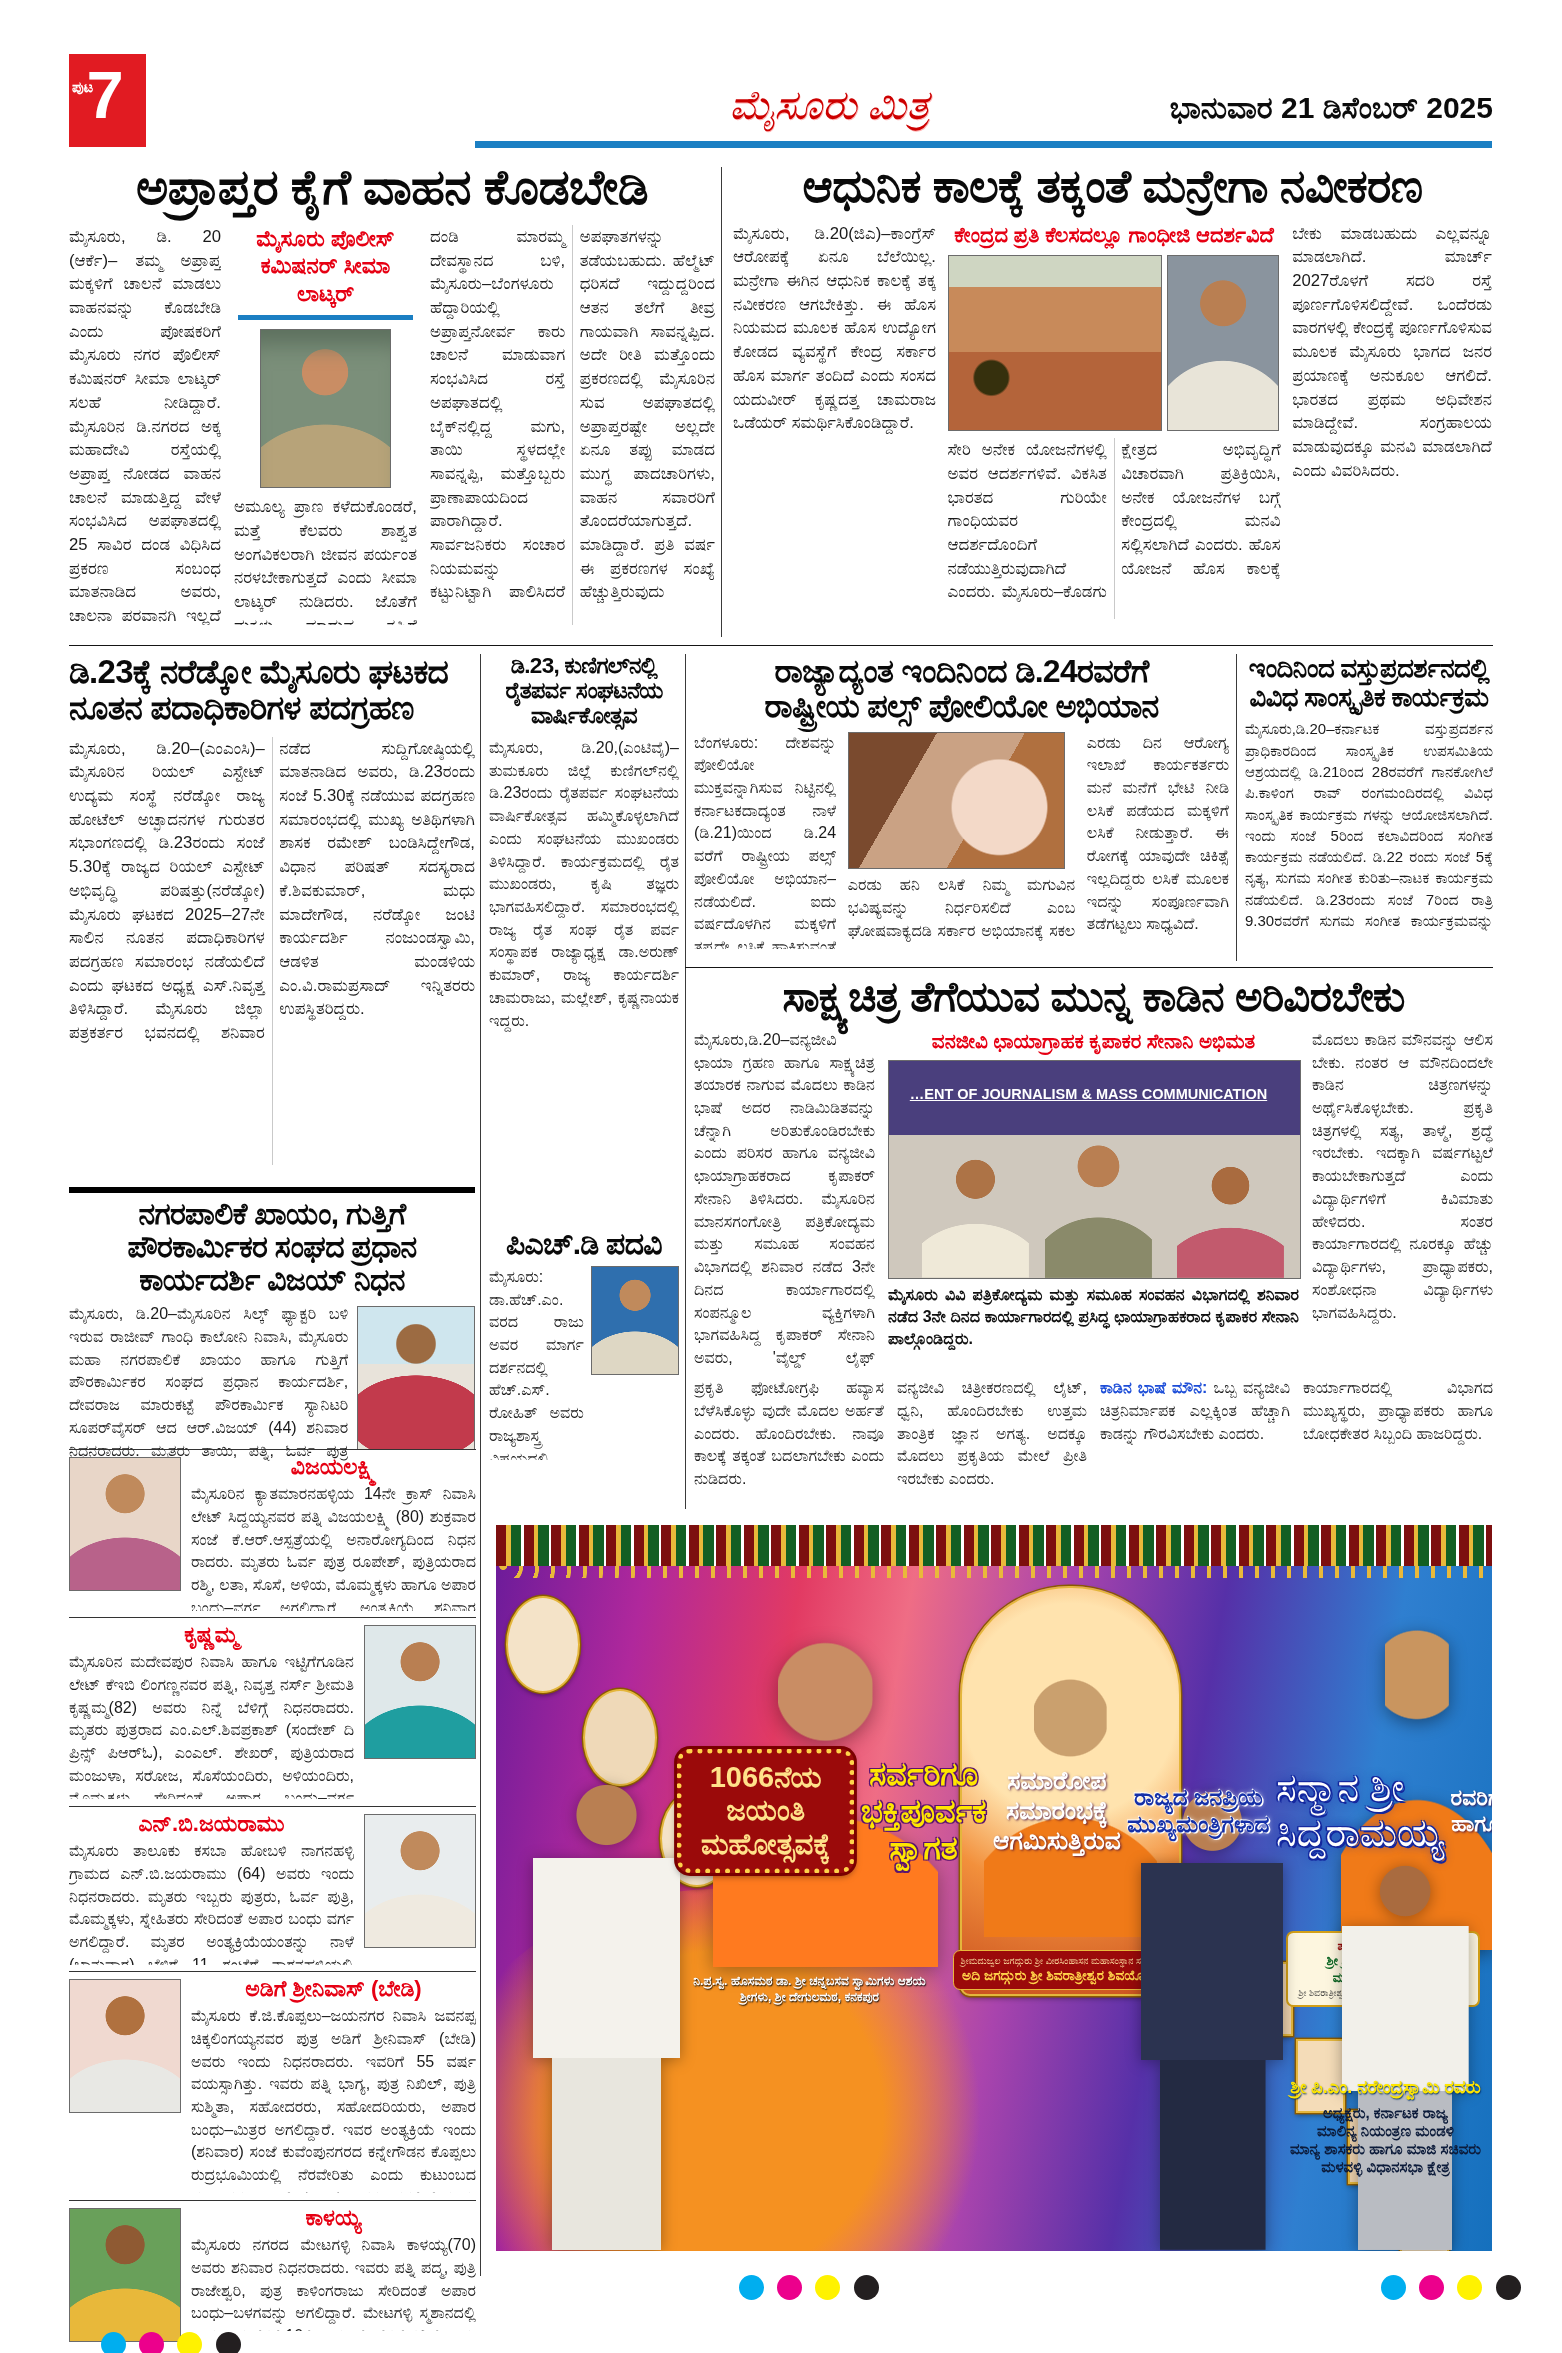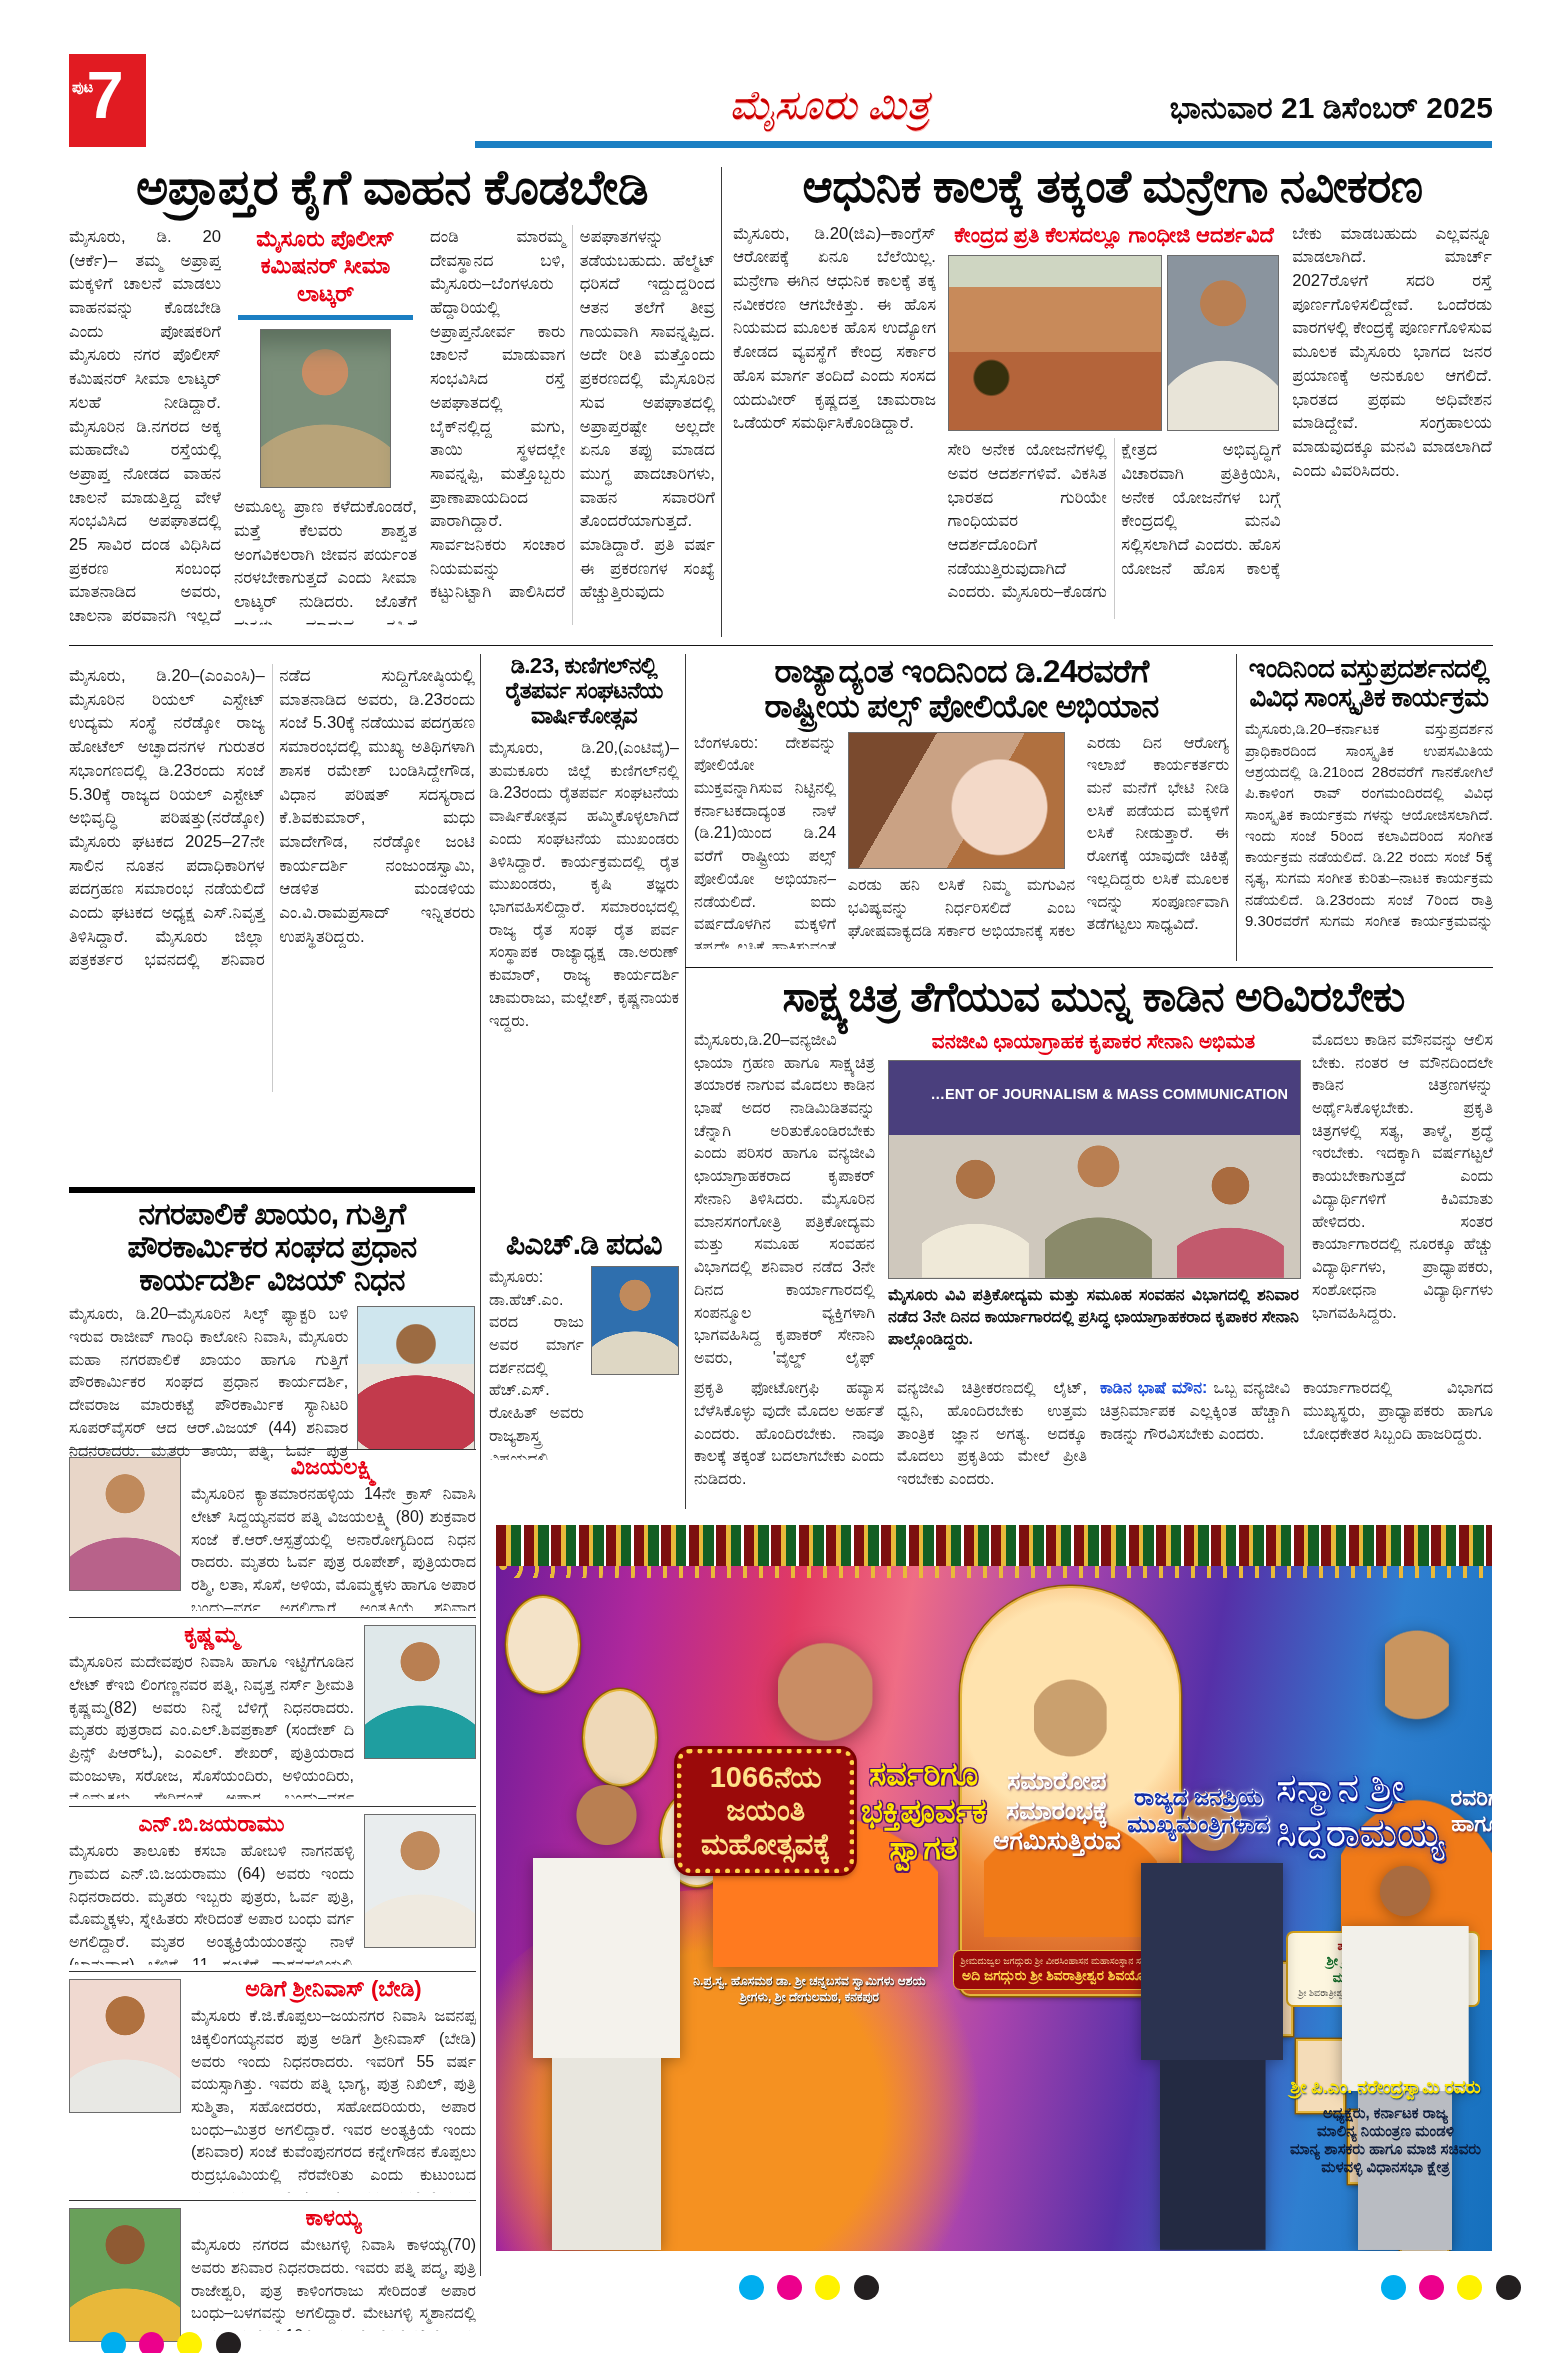--- a/index.html
+++ b/index.html
@@ -84,20 +84,21 @@
         </div>
         <div class="body-txt cols2" style="margin-top:7.2px;height:181px;">ಸೇರಿ ಅನೇಕ ಯೋಜನೆಗಳಲ್ಲಿ ಅವರ ಆದರ್ಶಗಳಿವೆ. ವಿಕಸಿತ ಭಾರತದ ಗುರಿಯೇ ಗಾಂಧಿಯವರ ಆದರ್ಶದೊಂದಿಗೆ ನಡೆಯುತ್ತಿರುವುದಾಗಿದೆ ಎಂದರು. ಮೈಸೂರು–ಕೊಡಗು ಕ್ಷೇತ್ರದ ಅಭಿವೃದ್ಧಿಗೆ ವಿಚಾರವಾಗಿ ಪ್ರತಿಕ್ರಿಯಿಸಿ, ಅನೇಕ ಯೋಜನೆಗಳ ಬಗ್ಗೆ ಕೇಂದ್ರದಲ್ಲಿ ಮನವಿ ಸಲ್ಲಿಸಲಾಗಿದೆ ಎಂದರು. ಹೊಸ ಯೋಜನೆ ಹೊಸ ಕಾಲಕ್ಕೆ ಅನೂಕೂಲವಾಗುವ ಹೊಸ ನೀತಿಯಾಗಿದೆ ಎಂದರು.</div>
       </div>
       <div class="body-txt" style="height:400px;">ಬೇಕು ಮಾಡಬಹುದು ಎಲ್ಲವನ್ನೂ ಮಾಡಲಾಗಿದೆ. ಮಾರ್ಚ್ 2027ರೊಳಗೆ ಸದರಿ ರಸ್ತೆ ಪೂರ್ಣಗೊಳಿಸಲಿದ್ದೇವೆ. ಒಂದೆರಡು ವಾರಗಳಲ್ಲಿ ಕೇಂದ್ರಕ್ಕೆ ಪೂರ್ಣಗೊಳಿಸುವ ಮೂಲಕ ಮೈಸೂರು ಭಾಗದ ಜನರ ಪ್ರಯಾಣಕ್ಕೆ ಅನುಕೂಲ ಆಗಲಿದೆ. ಭಾರತದ ಪ್ರಥಮ ಅಧಿವೇಶನ ಮಾಡಿದ್ದೇವೆ. ಸಂಗ್ರಹಾಲಯ ಮಾಡುವುದಕ್ಕೂ ಮನವಿ ಮಾಡಲಾಗಿದೆ ಎಂದು ವಿವರಿಸಿದರು.</div>
     </div>
   </div>
 
   <div class="abs hrule" style="left:69px;top:645px;width:1424px;"></div>
 
   <div class="abs" style="left:69px;top:654px;width:406px;height:526px;">
+    <div class="hl" style="font-size:33px;text-align:left;">ಡಿ.23ಕ್ಕೆ ನರೆಡ್ಕೋ ಮೈಸೂರು ಘಟಕದ ನೂತನ ಪದಾಧಿಕಾರಿಗಳ ಪದಗ್ರಹಣ</div>
     <div class="body-txt cols2" style="margin-top:10px;height:428px;">ಮೈಸೂರು, ಡಿ.20–(ಎಂಎಂಸಿ)– ಮೈಸೂರಿನ ರಿಯಲ್ ಎಸ್ಟೇಟ್ ಉದ್ಯಮ ಸಂಸ್ಥೆ ನರೆಡ್ಕೋ ರಾಜ್ಯ ಹೋಟೆಲ್ ಅಚ್ಛಾದನಗಳ ಗುರುತರ ಸಭಾಂಗಣದಲ್ಲಿ ಡಿ.23ರಂದು ಸಂಜೆ 5.30ಕ್ಕೆ ರಾಜ್ಯದ ರಿಯಲ್ ಎಸ್ಟೇಟ್ ಅಭಿವೃದ್ಧಿ ಪರಿಷತ್ತು(ನರೆಡ್ಕೋ) ಮೈಸೂರು ಘಟಕದ 2025–27ನೇ ಸಾಲಿನ ನೂತನ ಪದಾಧಿಕಾರಿಗಳ ಪದಗ್ರಹಣ ಸಮಾರಂಭ ನಡೆಯಲಿದೆ ಎಂದು ಘಟಕದ ಅಧ್ಯಕ್ಷ ಎಸ್.ನಿವೃತ್ತ ತಿಳಿಸಿದ್ದಾರೆ. ಮೈಸೂರು ಜಿಲ್ಲಾ ಪತ್ರಕರ್ತರ ಭವನದಲ್ಲಿ ಶನಿವಾರ ನಡೆದ ಸುದ್ದಿಗೋಷ್ಠಿಯಲ್ಲಿ ಮಾತನಾಡಿದ ಅವರು, ಡಿ.23ರಂದು ಸಂಜೆ 5.30ಕ್ಕೆ ನಡೆಯುವ ಪದಗ್ರಹಣ ಸಮಾರಂಭದಲ್ಲಿ ಮುಖ್ಯ ಅತಿಥಿಗಳಾಗಿ ಶಾಸಕ ರಮೇಶ್ ಬಂಡಿಸಿದ್ದೇಗೌಡ, ವಿಧಾನ ಪರಿಷತ್ ಸದಸ್ಯರಾದ ಕೆ.ಶಿವಕುಮಾರ್, ಮಧು ಮಾದೇಗೌಡ, ನರೆಡ್ಕೋ ಜಂಟಿ ಕಾರ್ಯದರ್ಶಿ ನಂಜುಂಡಸ್ವಾಮಿ, ಆಡಳಿತ ಮಂಡಳಿಯ ಎಂ.ವಿ.ರಾಮಪ್ರಸಾದ್ ಇನ್ನಿತರರು ಉಪಸ್ಥಿತರಿದ್ದರು.</div>
   </div>
 
   <div class="abs vrule" style="left:480px;top:654px;height:1622px;"></div>
 
   <div class="abs" style="left:489px;top:654px;width:190px;height:526px;">
     <div class="hl" style="font-size:22.5px;">ಡಿ.23, ಕುಣಿಗಲ್‌ನಲ್ಲಿ ರೈತಪರ್ವ ಸಂಘಟನೆಯ ವಾರ್ಷಿಕೋತ್ಸವ</div>
     <div class="body-txt" style="margin-top:8.7px;height:428px;font-size:16px;">ಮೈಸೂರು, ಡಿ.20,(ಎಂಟಿವೈ)– ತುಮಕೂರು ಜಿಲ್ಲೆ ಕುಣಿಗಲ್‌ನಲ್ಲಿ ಡಿ.23ರಂದು ರೈತಪರ್ವ ಸಂಘಟನೆಯ ವಾರ್ಷಿಕೋತ್ಸವ ಹಮ್ಮಿಕೊಳ್ಳಲಾಗಿದೆ ಎಂದು ಸಂಘಟನೆಯ ಮುಖಂಡರು ತಿಳಿಸಿದ್ದಾರೆ. ಕಾರ್ಯಕ್ರಮದಲ್ಲಿ ರೈತ ಮುಖಂಡರು, ಕೃಷಿ ತಜ್ಞರು ಭಾಗವಹಿಸಲಿದ್ದಾರೆ. ಸಮಾರಂಭದಲ್ಲಿ ರಾಜ್ಯ ರೈತ ಸಂಘ ರೈತ ಪರ್ವ ಸಂಸ್ಥಾಪಕ ರಾಜ್ಯಾಧ್ಯಕ್ಷ ಡಾ.ಅರುಣ್ ಕುಮಾರ್, ರಾಜ್ಯ ಕಾರ್ಯದರ್ಶಿ ಚಾಮರಾಜು, ಮಲ್ಲೇಶ್, ಕೃಷ್ಣನಾಯಕ ಇದ್ದರು.</div>
   </div>
 
@@ -134,21 +135,21 @@
 
   <div class="abs hrule" style="left:685px;top:967px;width:808px;"></div>
 
   <div class="abs" style="left:694px;top:974px;width:799px;height:536px;">
     <div class="hl" style="font-size:42px;">ಸಾಕ್ಷ್ಯಚಿತ್ರ ತೆಗೆಯುವ ಮುನ್ನ ಕಾಡಿನ ಅರಿವಿರಬೇಕು</div>
     <div style="display:grid;grid-template-columns:181px 1fr 181px;gap:13px;margin-top:8.7px;height:341px;overflow:hidden;">
       <div class="body-txt" style="font-size:16px;">ಮೈಸೂರು,ಡಿ.20–ವನ್ಯಜೀವಿ ಛಾಯಾ ಗ್ರಹಣ ಹಾಗೂ ಸಾಕ್ಷ್ಯಚಿತ್ರ ತಯಾರಕ ನಾಗುವ ಮೊದಲು ಕಾಡಿನ ಭಾಷೆ ಅದರ ನಾಡಿಮಿಡಿತವನ್ನು ಚೆನ್ನಾಗಿ ಅರಿತುಕೊಂಡಿರಬೇಕು ಎಂದು ಪರಿಸರ ಹಾಗೂ ವನ್ಯಜೀವಿ ಛಾಯಾಗ್ರಾಹಕರಾದ ಕೃಪಾಕರ್ ಸೇನಾನಿ ತಿಳಿಸಿದರು. ಮೈಸೂರಿನ ಮಾನಸಗಂಗೋತ್ರಿ ಪತ್ರಿಕೋದ್ಯಮ ಮತ್ತು ಸಮೂಹ ಸಂವಹನ ವಿಭಾಗದಲ್ಲಿ ಶನಿವಾರ ನಡೆದ 3ನೇ ದಿನದ ಕಾರ್ಯಾಗಾರದಲ್ಲಿ ಸಂಪನ್ಮೂಲ ವ್ಯಕ್ತಿಗಳಾಗಿ ಭಾಗವಹಿಸಿದ್ದ ಕೃಪಾಕರ್ ಸೇನಾನಿ ಅವರು, 'ವೈಲ್ಡ್ ಲೈಫ್ ಡಾಕ್ಯುಮೆಂಟರಿ ಮೇಕಿಂಗ್' ವಿಷಯ ಕುರಿತು ತಿಳಿಸಿಕೊಟ್ಟರು. ಪತ್ರಿಕೋದ್ಯಮದ ಅತ್ಯಂತ ಪ್ರಮುಖ</div>
       <div>
         <div class="red-sub" style="font-size:20px;">ವನಜೀವಿ ಛಾಯಾಗ್ರಾಹಕ ಕೃಪಾಕರ ಸೇನಾನಿ ಅಭಿಮತ</div>
         <div class="ph" style="width:100%;height:217px;margin-top:5.8px;background:linear-gradient(180deg,#4a3f7d 0 34%,#cfc8bd 34% 100%);">
-          <div style="position:absolute;top:25px;left:0;right:12px;text-align:right;color:#fff;font-weight:800;font-size:14.5px;">…ENT OF JOURNALISM &amp; MASS COMMUNICATION</div>
+          <div style="position:absolute;top:25px;left:0;right:12px;text-align:center;color:#fff;font-weight:800;font-size:14.5px;text-decoration:underline;">…ENT OF JOURNALISM &amp; MASS COMMUNICATION</div>
           <div class="abs bust" style="left:8%;bottom:0;width:26%;height:62%;--top:#efe9d8;--skin:#ad7346;"></div>
           <div class="abs bust" style="left:38%;bottom:0;width:26%;height:70%;--top:#8a8a6a;--skin:#b97f52;"></div>
           <div class="abs bust" style="left:70%;bottom:0;width:26%;height:58%;--top:#c25a6d;--skin:#a96b3f;"></div>
         </div>
         <div class="caption" style="margin-top:5.8px;">ಮೈಸೂರು ವಿವಿ ಪತ್ರಿಕೋದ್ಯಮ ಮತ್ತು ಸಮೂಹ ಸಂವಹನ ವಿಭಾಗದಲ್ಲಿ ಶನಿವಾರ ನಡೆದ 3ನೇ ದಿನದ ಕಾರ್ಯಾಗಾರದಲ್ಲಿ ಪ್ರಸಿದ್ಧ ಛಾಯಾಗ್ರಾಹಕರಾದ ಕೃಪಾಕರ ಸೇನಾನಿ ಪಾಲ್ಗೊಂಡಿದ್ದರು.</div>
       </div>
       <div class="body-txt" style="font-size:16px;">ಮೊದಲು ಕಾಡಿನ ಮೌನವನ್ನು ಆಲಿಸ ಬೇಕು. ನಂತರ ಆ ಮೌನದಿಂದಲೇ ಕಾಡಿನ ಚಿತ್ರಣಗಳನ್ನು ಅರ್ಥೈಸಿಕೊಳ್ಳಬೇಕು. ಪ್ರಕೃತಿ ಚಿತ್ರಗಳಲ್ಲಿ ಸತ್ಯ, ತಾಳ್ಮೆ, ಶ್ರದ್ಧೆ ಇರಬೇಕು. ಇದಕ್ಕಾಗಿ ವರ್ಷಗಟ್ಟಲೆ ಕಾಯಬೇಕಾಗುತ್ತದೆ ಎಂದು ವಿದ್ಯಾರ್ಥಿಗಳಿಗೆ ಕಿವಿಮಾತು ಹೇಳಿದರು. ಸಂತರ ಕಾರ್ಯಾಗಾರದಲ್ಲಿ ನೂರಕ್ಕೂ ಹೆಚ್ಚು ವಿದ್ಯಾರ್ಥಿಗಳು, ಪ್ರಾಧ್ಯಾಪಕರು, ಸಂಶೋಧನಾ ವಿದ್ಯಾರ್ಥಿಗಳು ಭಾಗವಹಿಸಿದ್ದರು.</div>
     </div>
     <div style="display:grid;grid-template-columns:1fr 1fr 1fr 1fr;gap:13px;margin-top:7.2px;height:116px;overflow:hidden;">
       <div class="body-txt" style="font-size:16px;">ಪ್ರಕೃತಿ ಫೋಟೋಗ್ರಫಿ ಹವ್ಯಾಸ ಬೆಳೆಸಿಕೊಳ್ಳು ವುದೇ ಮೊದಲ ಅರ್ಹತೆ ಎಂದರು. ಹೊಂದಿರಬೇಕು. ನಾವೂ ಕಾಲಕ್ಕೆ ತಕ್ಕಂತೆ ಬದಲಾಗಬೇಕು ಎಂದು ನುಡಿದರು.</div>

